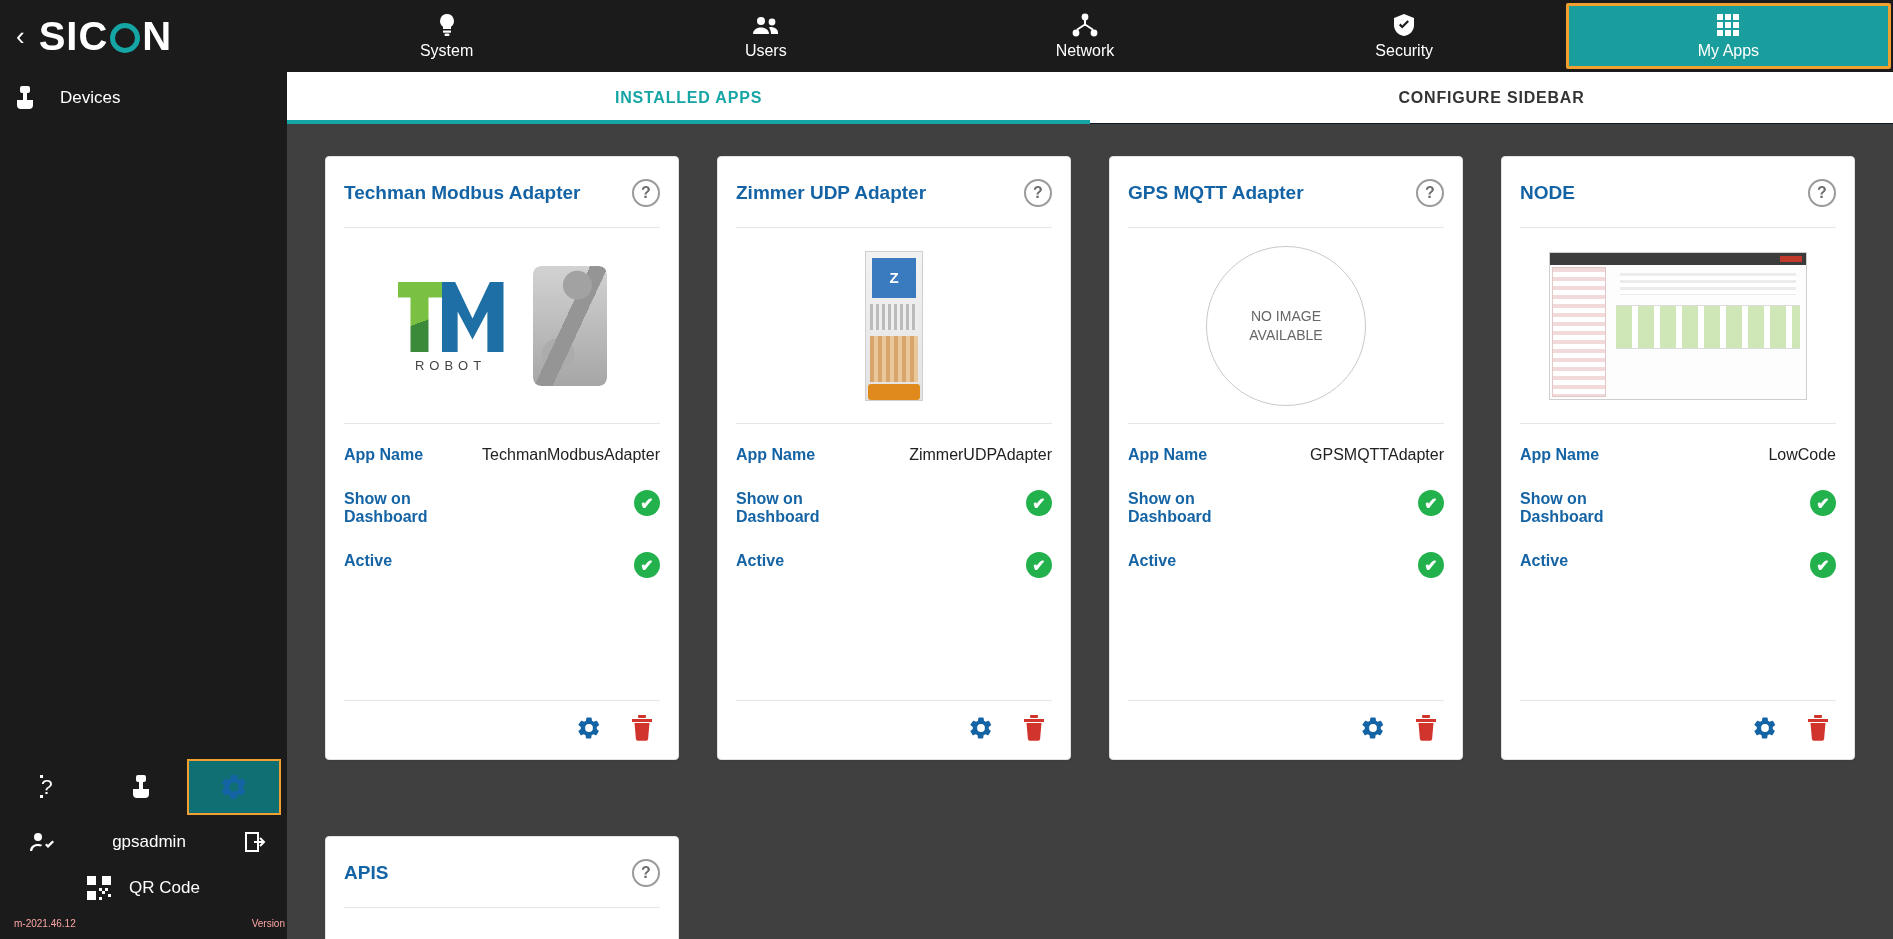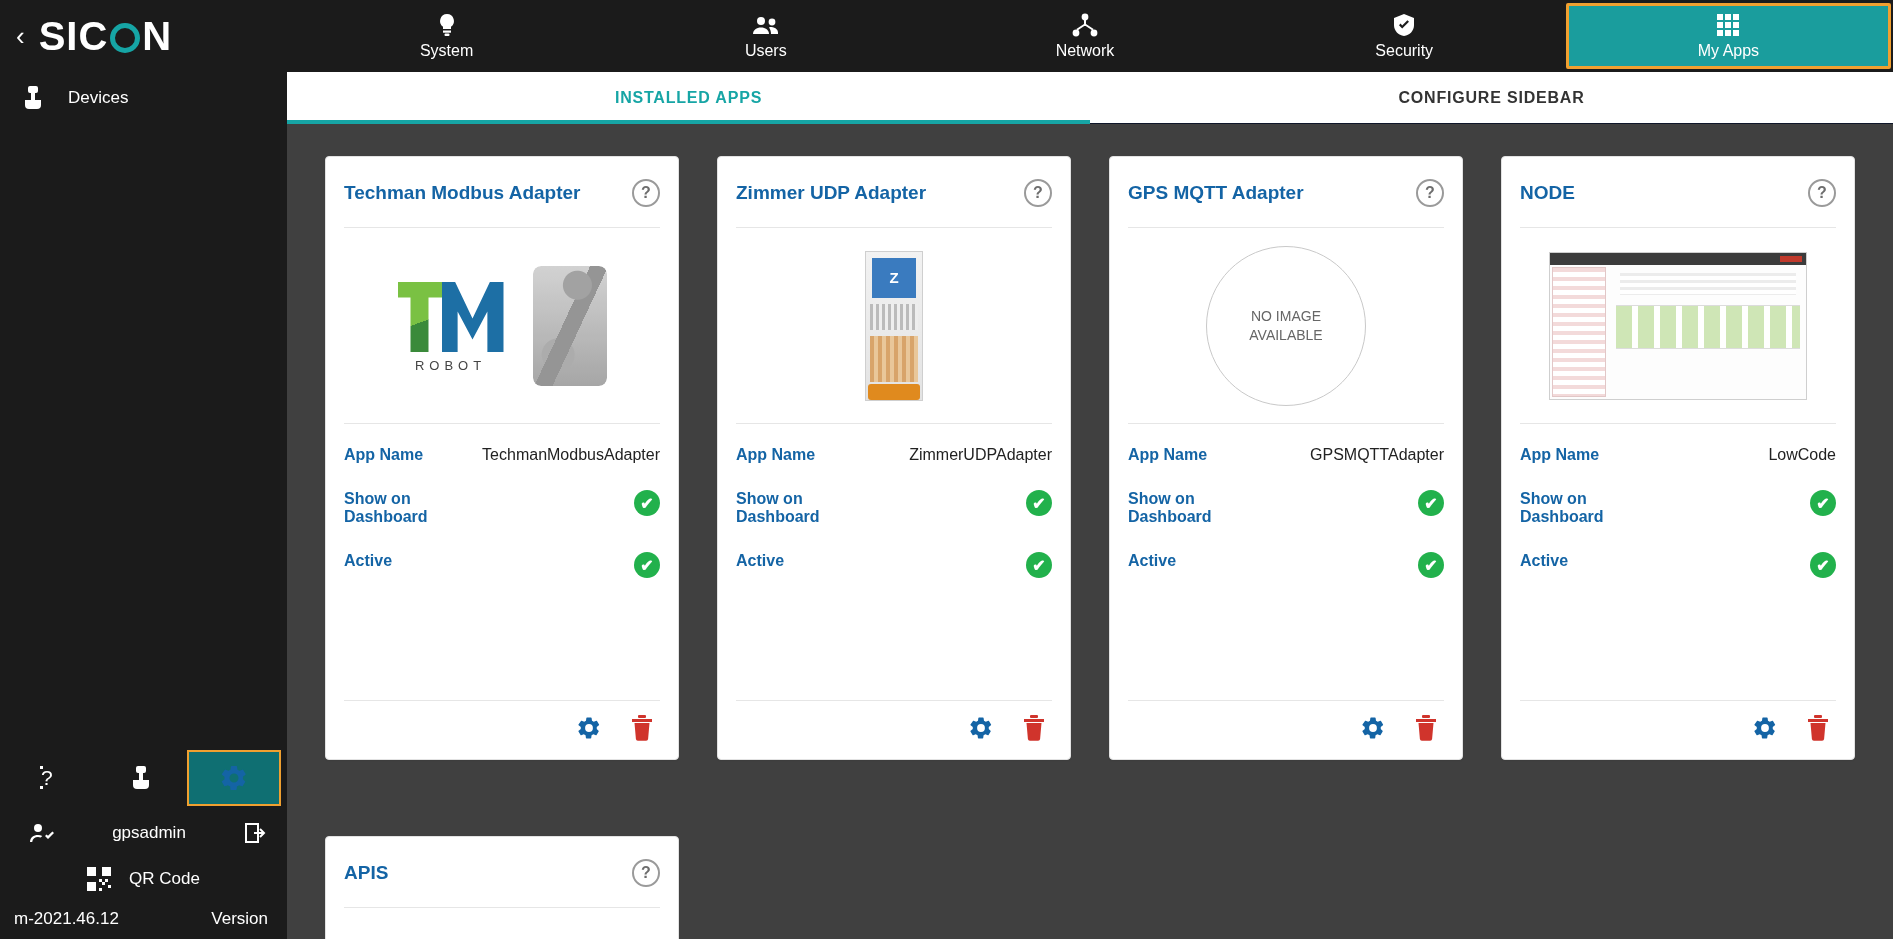--- a/index.html
+++ b/index.html
@@ -53,21 +53,21 @@
     border: 5px solid #16a5a5;
     border-radius: 50%;
     margin: 0 2px;
     position: relative;
     top: 2px;
   }
   .sidebar-item {
     display: flex;
     align-items: center;
     gap: 22px;
-    padding: 14px 20px;
+    padding: 14px 12px;
     cursor: pointer;
     font-size: 17px;
   }
   .sidebar-item .s-ico {
     width: 26px; display: flex; justify-content: center;
   }
   .sidebar-spacer { flex: 1; }
 
   .sidebar-toolrow {
     display: flex;
@@ -100,23 +100,23 @@
     align-items: center;
     justify-content: center;
     gap: 18px;
     padding: 8px 0 18px 0;
     font-size: 17px;
     cursor: pointer;
   }
   .sidebar-version {
     display: flex;
     justify-content: space-between;
-    padding: 0 19px 10px 14px;
-    font-size: 17px;
-    color: #ffffff;
+    padding: 0 2px 10px 14px;
+    font-size: 10px;
+    color: #fca5a5;
   }
 
   
   .main {
     flex: 1;
     display: flex;
     flex-direction: column;
     background: #ffffff;
     min-width: 0;
     border-radius: 13px;

